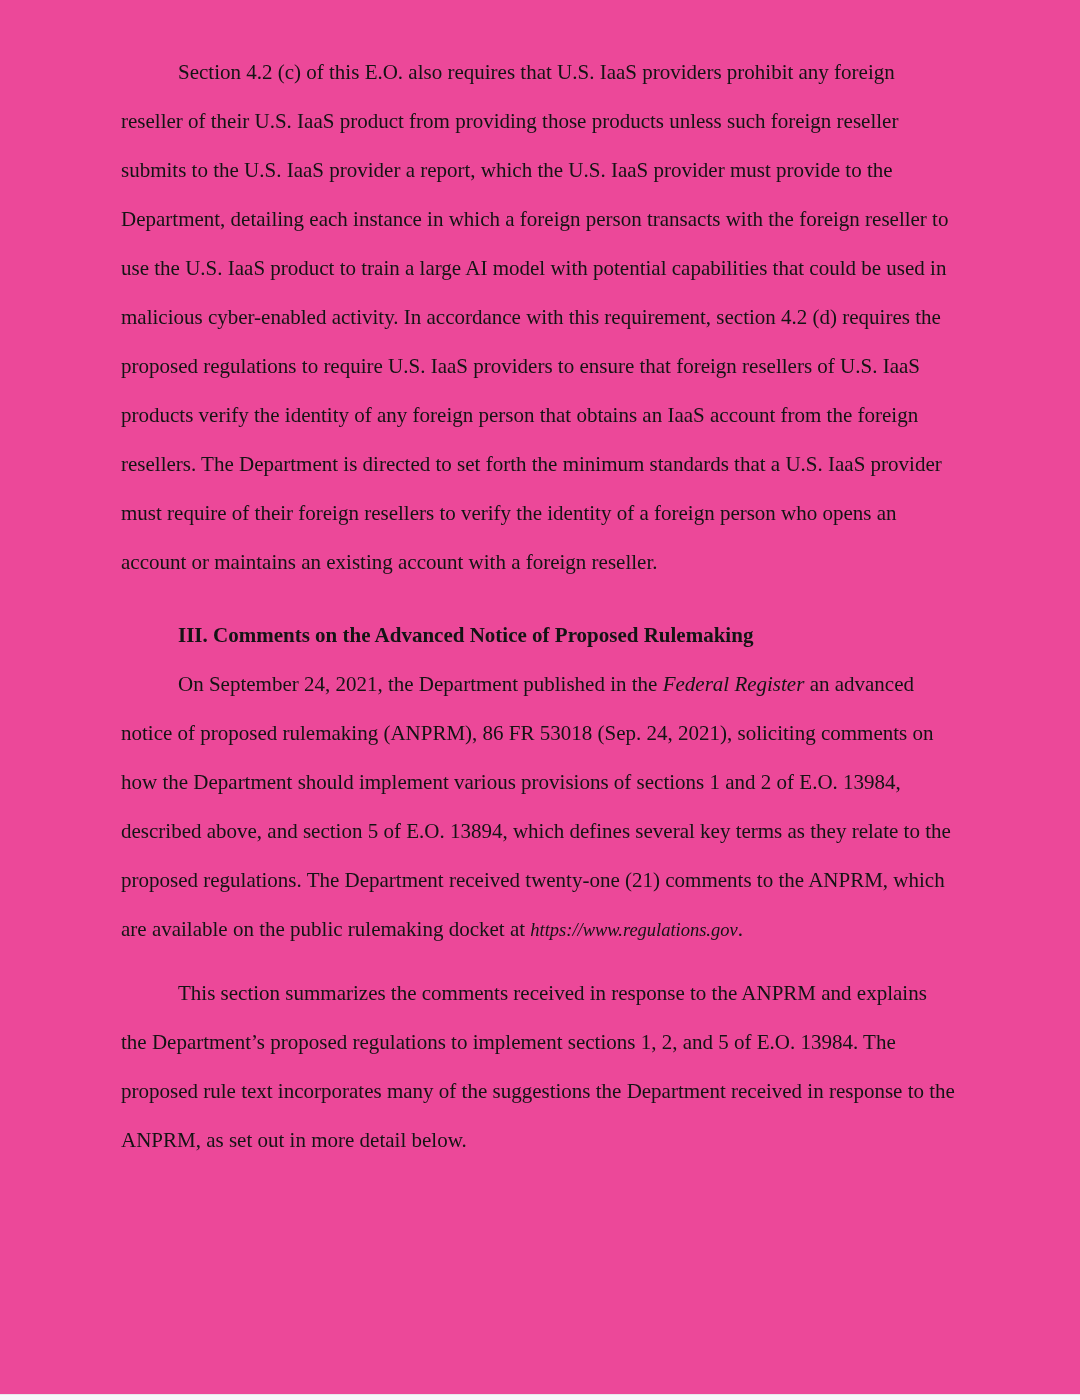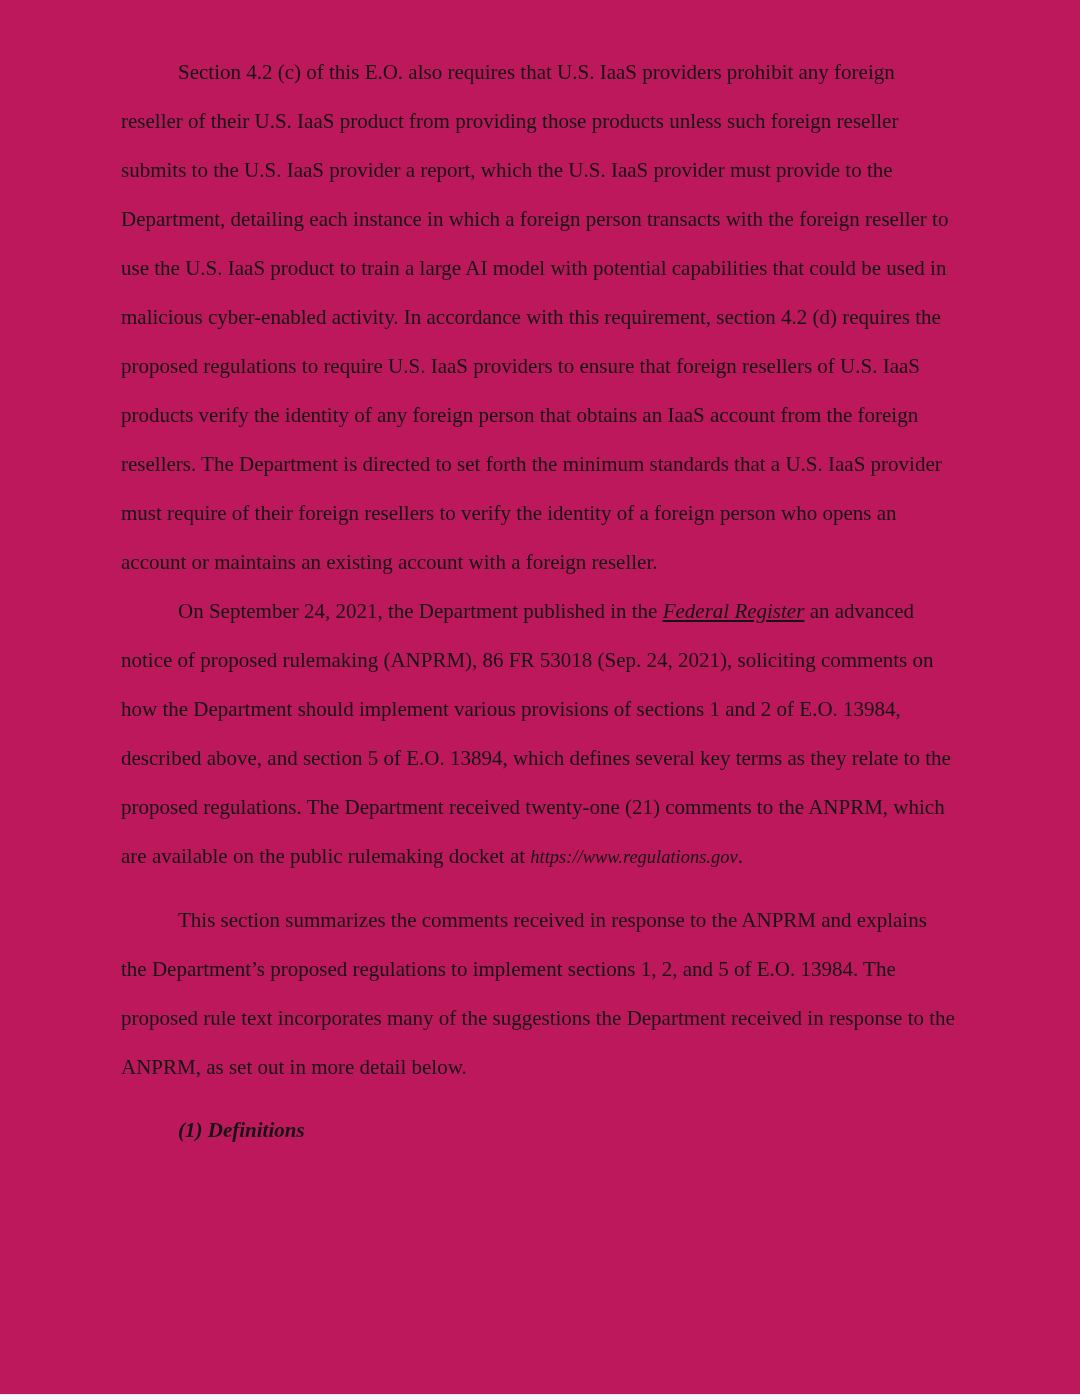--- a/index.html
+++ b/index.html
@@ -4,21 +4,21 @@
 <style>
   html, body {
     margin: 0;
     padding: 0;
     background: #ffffff;
   }
   .page {
     position: relative;
     width: 1080px;
     height: 1400px;
-    background: #be185d;
+    background: #ec4899;
     overflow: hidden;
     font-family: "Liberation Serif", serif;
     color: #141414;
   }
   .content {
     position: absolute;
     left: 121px;
     top: 48px;
     width: 834px;
     font-size: 21px;
@@ -38,21 +38,20 @@
     margin: 14px 0 0 0;
     text-indent: 57px;
     font-weight: bold;
     font-style: italic;
   }
   .mt {
     margin-top: 14px;
   }
   .italic {
     font-style: italic;
-    text-decoration: underline;
   }
   .url {
     font-size: 0.88em;
     color: inherit;
     text-decoration: none;
     font-style: italic;
   }
   .page-bottom-divider {
     position: absolute;
     left: 0;
@@ -65,24 +64,24 @@
   }
 </style>
 </head>
 <body>
 
 <div class="page">
   <div class="content">
 
     <p class="body-para">Section 4.2 (c) of this E.O. also requires that U.S. IaaS providers prohibit any foreign reseller of their U.S. IaaS product from providing those products unless such foreign reseller submits to the U.S. IaaS provider a report, which the U.S. IaaS provider must provide to the Department, detailing each instance in which a foreign person transacts with the foreign reseller to use the U.S. IaaS product to train a large AI model with potential capabilities that could be used in malicious cyber-enabled activity. In accordance with this requirement, section 4.2 (d) requires the proposed regulations to require U.S. IaaS providers to ensure that foreign resellers of U.S. IaaS products verify the identity of any foreign person that obtains an IaaS account from the foreign resellers. The Department is directed to set forth the minimum standards that a U.S. IaaS provider must require of their foreign resellers to verify the identity of a foreign person who opens an account or maintains an existing account with a foreign reseller.</p>
 
+    <p class="heading">III. Comments on the Advanced Notice of Proposed Rulemaking</p>
 
     <p class="body-para"><span>On September 24, 2021, the Department published in the </span><span class="italic">Federal Register</span><span> an advanced notice of proposed rulemaking (ANPRM), 86 FR 53018 (Sep. 24, 2021), soliciting comments on how the Department should implement various provisions of sections 1 and 2 of E.O. 13984, described above, and section 5 of E.O. 13894, which defines several key terms as they relate to the proposed regulations. The Department received twenty-one (21) comments to the ANPRM, which are available on the public rulemaking docket at </span><span class="url">https://www.regulations.gov</span><span>.</span></p>
 
     <p class="body-para mt">This section summarizes the comments received in response to the ANPRM and explains the Department’s proposed regulations to implement sections 1, 2, and 5 of E.O. 13984. The proposed rule text incorporates many of the suggestions the Department received in response to the ANPRM, as set out in more detail below.</p>
 
-    <p class="subheading">(1) Definitions</p>
 
 
   </div>
 
   <div class="page-bottom-divider"></div>
 </div>
 
 </body></html>

